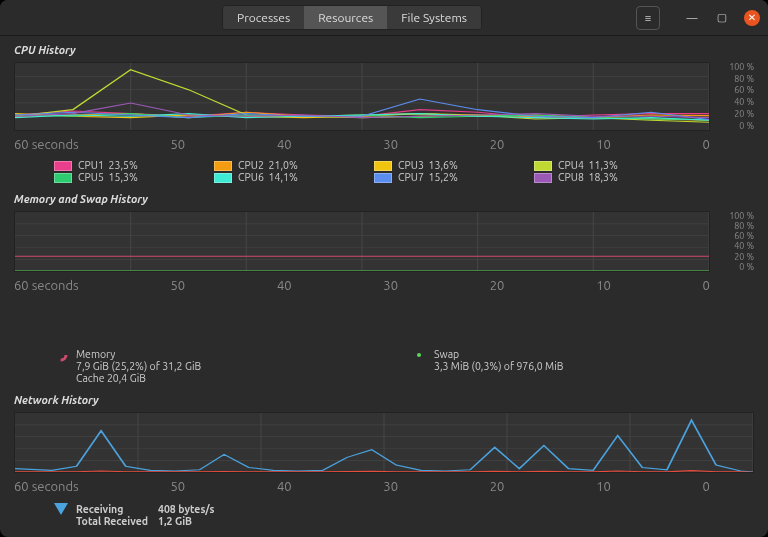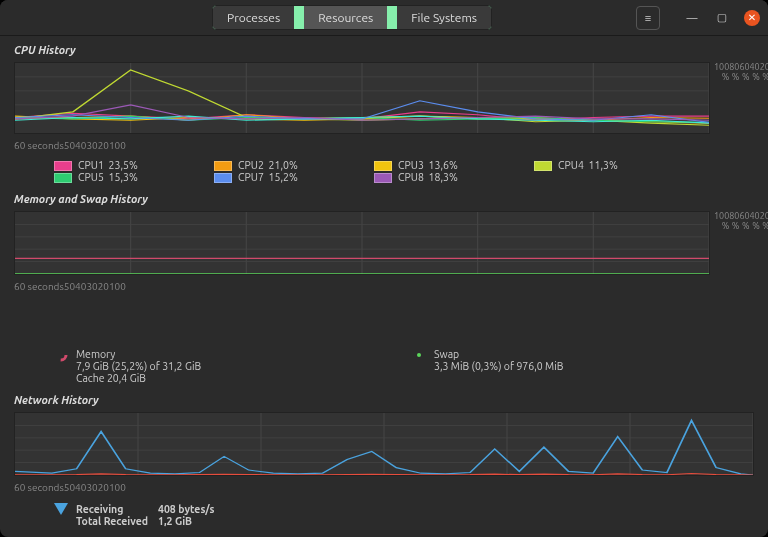--- a/index.html
+++ b/index.html
@@ -1,31 +1,31 @@
 <!DOCTYPE html>
 <html><head>
 <meta charset="utf-8">
 <style>
 * { margin: 0; padding: 0; box-sizing: border-box; }
 body { background: #000; font-family: Ubuntu, "Segoe UI", sans-serif; font-size: 11px; color: #ccc; }
 .window { width: 768px; height: 537px; background: #2b2b2b; border-radius: 8px; overflow: hidden; display: flex; flex-direction: column; box-shadow: 0 4px 20px rgba(0,0,0,0.5); margin: 0 auto; }
 .titlebar { height: 36px; background: #2b2b2b; display: flex; align-items: center; padding: 0 8px; border-bottom: 1px solid #1a1a1a; }
-.tabs { display: flex; gap: 10px; margin: 0 auto; background: #86efac; border-radius: 4px; overflow: hidden; border: 1px solid #222; }
+.tabs { display: flex; gap: 0; margin: 0 auto; background: #14532d; border-radius: 4px; overflow: hidden; border: 1px solid #222; }
 .tab { padding: 5px 14px; font-size: 12px; color: #ddd; cursor: pointer; background: #3a3a3a; }
 .tab.active { background: #555; }
 .winbtns { display: flex; gap: 14px; align-items: center; }
 .winbtn { width: 16px; height: 16px; display: flex; align-items: center; justify-content: center; cursor: pointer; color: #ccc; }
 .winbtn.close { background: #e95420; border-radius: 50%; color: #fff; font-size: 10px; }
 .hamburger { width: 24px; height: 24px; border: 1px solid #555; border-radius: 4px; display: flex; align-items: center; justify-content: center; margin-right: 10px; }
 .content { flex: 1; padding: 6px 14px 10px 14px; display: flex; flex-direction: column; gap: 4px; overflow: hidden; }
 .section-title { font-weight: bold; font-size: 11px; color: #ddd; margin: 2px 0; font-style: italic; }
 .chart-wrap { position: relative; display: flex; }
 .chart { flex: 1; background: #333; border: 1px solid #222; position: relative; overflow: hidden; }
-.yaxis { width: 44px; display: flex; flex-direction: row; justify-content: space-between; font-size: 9px; color: #888; text-align: right; padding: 0 0 0 4px; }
-.xaxis { display: flex; justify-content: flex-start; font-size: 10px; color: #888; padding: 2px 44px 2px 0; }
+.yaxis { width: 44px; display: flex; flex-direction: column; justify-content: space-between; font-size: 9px; color: #888; text-align: right; padding: 0 0 0 4px; }
+.xaxis { display: flex; justify-content: space-between; font-size: 13px; color: #888; padding: 2px 44px 2px 0; }
 .legend { display: flex; flex-wrap: wrap; padding: 2px 20px 4px 40px; gap: 0 20px; }
 .legend-item { display: flex; align-items: flex-end; gap: 6px; width: 140px; font-size: 10.5px; }
 .swatch { width: 18px; height: 10px; border: 1px solid rgba(255,255,255,0.3); }
 .memswap { display: flex; padding: 2px 0 4px 40px; gap: 16px; margin-top: 48px; }
 .memswap-item { display: flex; gap: 8px; font-size: 10.5px; flex: 1; }
 .net-stats { display: flex; padding: 4px 0 0 40px; gap: 0; }
 .net-item { display: flex; gap: 8px; font-size: 10.5px; flex: 1; }
 .net-grid { display: grid; grid-template-columns: auto auto; column-gap: 10px; font-weight: bold; }
 .arrow-down { width: 0; height: 0; border-left: 7px solid transparent; border-right: 7px solid transparent; border-top: 12px solid #4aa3df; }
 .arrow-up { width: 0; height: 0; border-left: 7px solid transparent; border-right: 7px solid transparent; border-bottom: 12px solid #e74c3c; }
@@ -118,20 +118,24 @@
         </div>
         <div class="legend-item">
           <span class="swatch" style="background:#c0d932"></span>
           <span>CPU4&nbsp;&nbsp;11,3%</span>
         </div>
         <div class="legend-item">
           <span class="swatch" style="background:#2ecc71"></span>
           <span>CPU5&nbsp;&nbsp;15,3%</span>
         </div>
         <div class="legend-item">
+          <span class="swatch" style="background:#3eead3"></span>
+          <span>CPU6&nbsp;&nbsp;14,1%</span>
+        </div>
+        <div class="legend-item">
           <span class="swatch" style="background:#5b8def"></span>
           <span>CPU7&nbsp;&nbsp;15,2%</span>
         </div>
         <div class="legend-item">
           <span class="swatch" style="background:#9b59b6"></span>
           <span>CPU8&nbsp;&nbsp;18,3%</span>
         </div>
       </div>
 
     <div class="section-title">Memory and Swap History</div>

